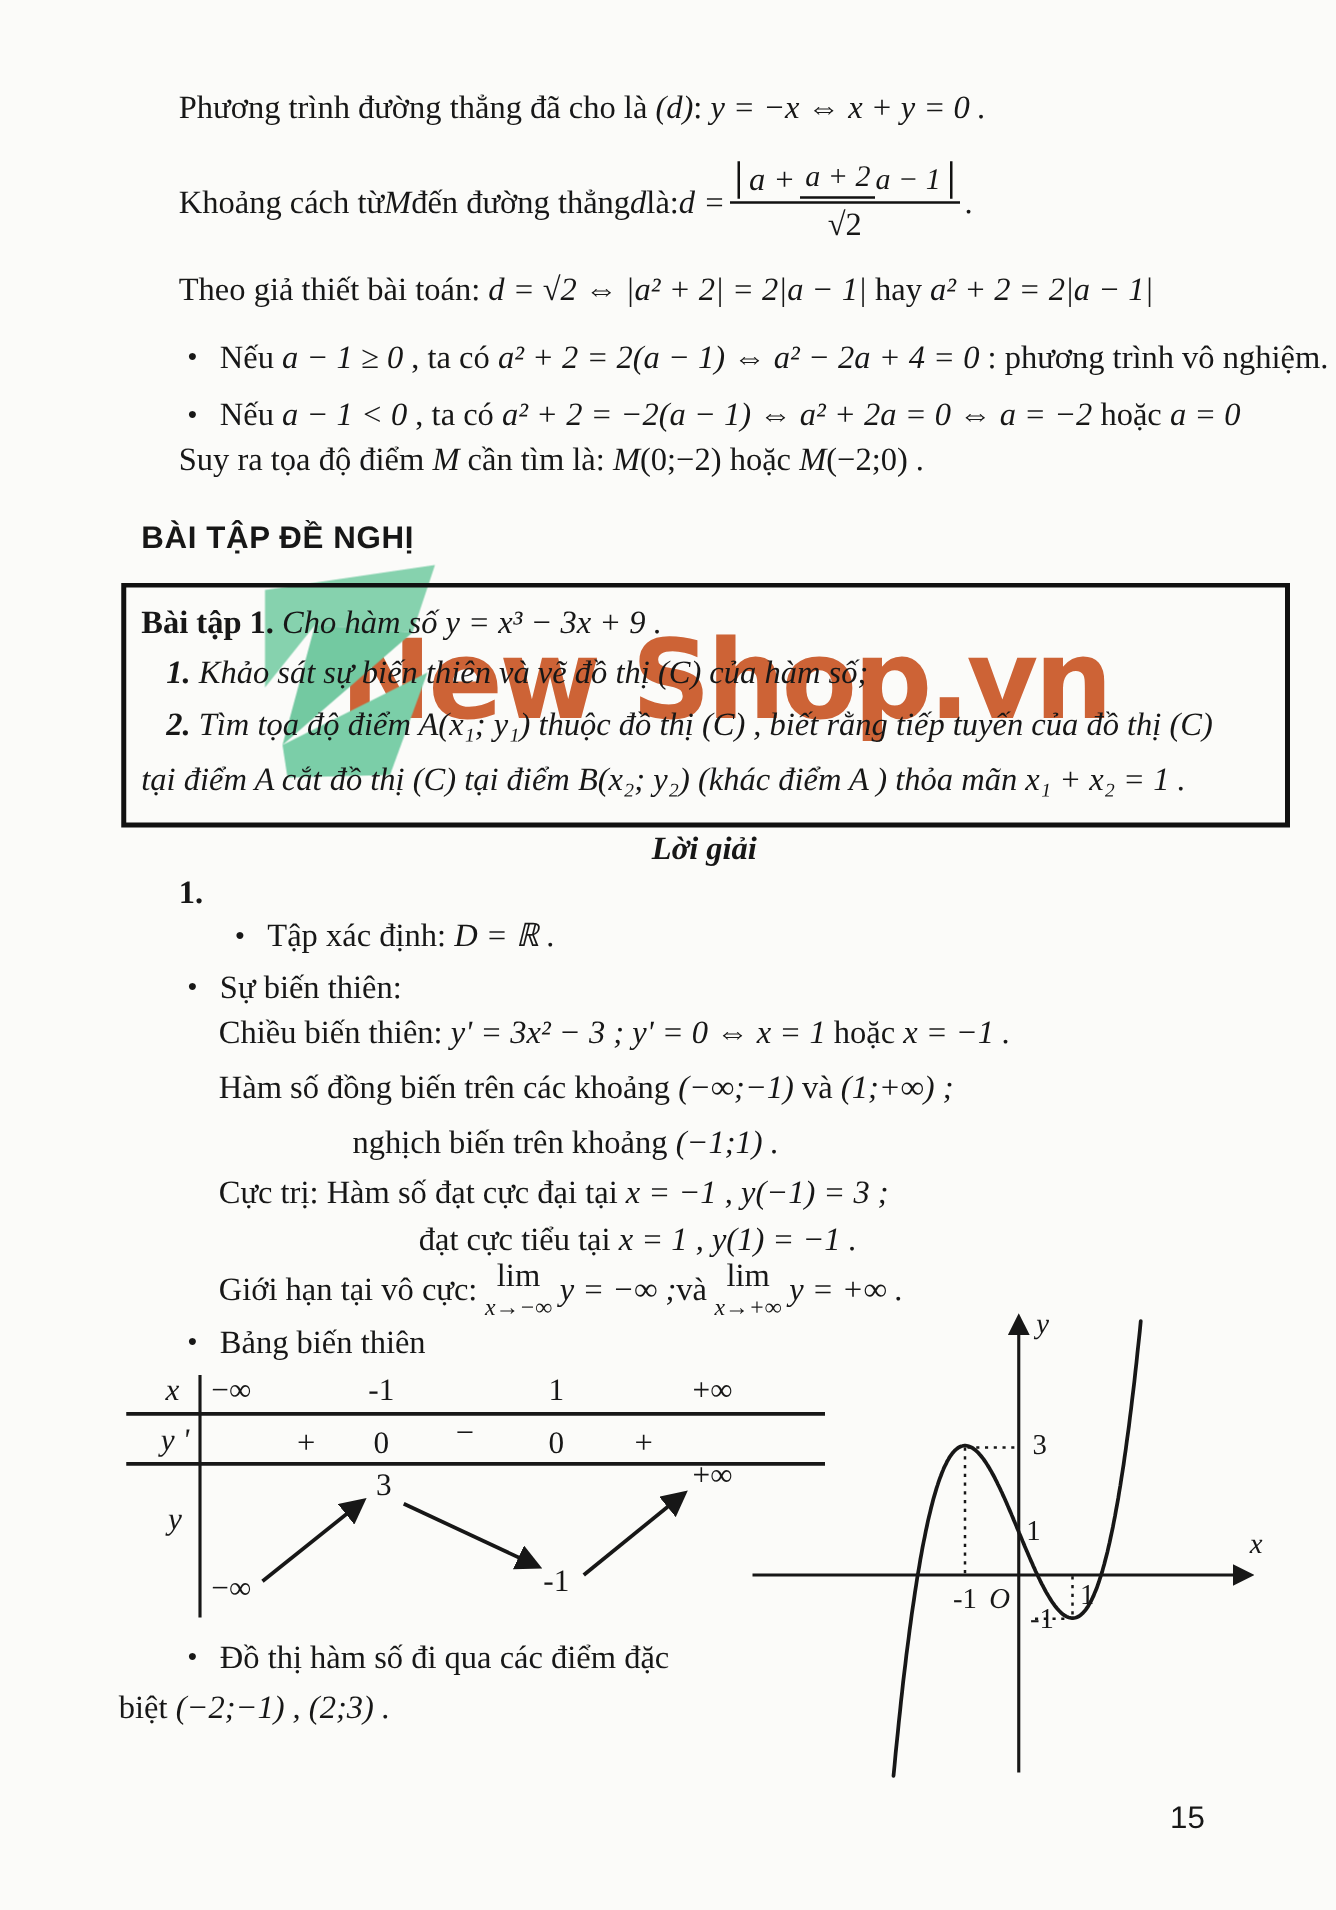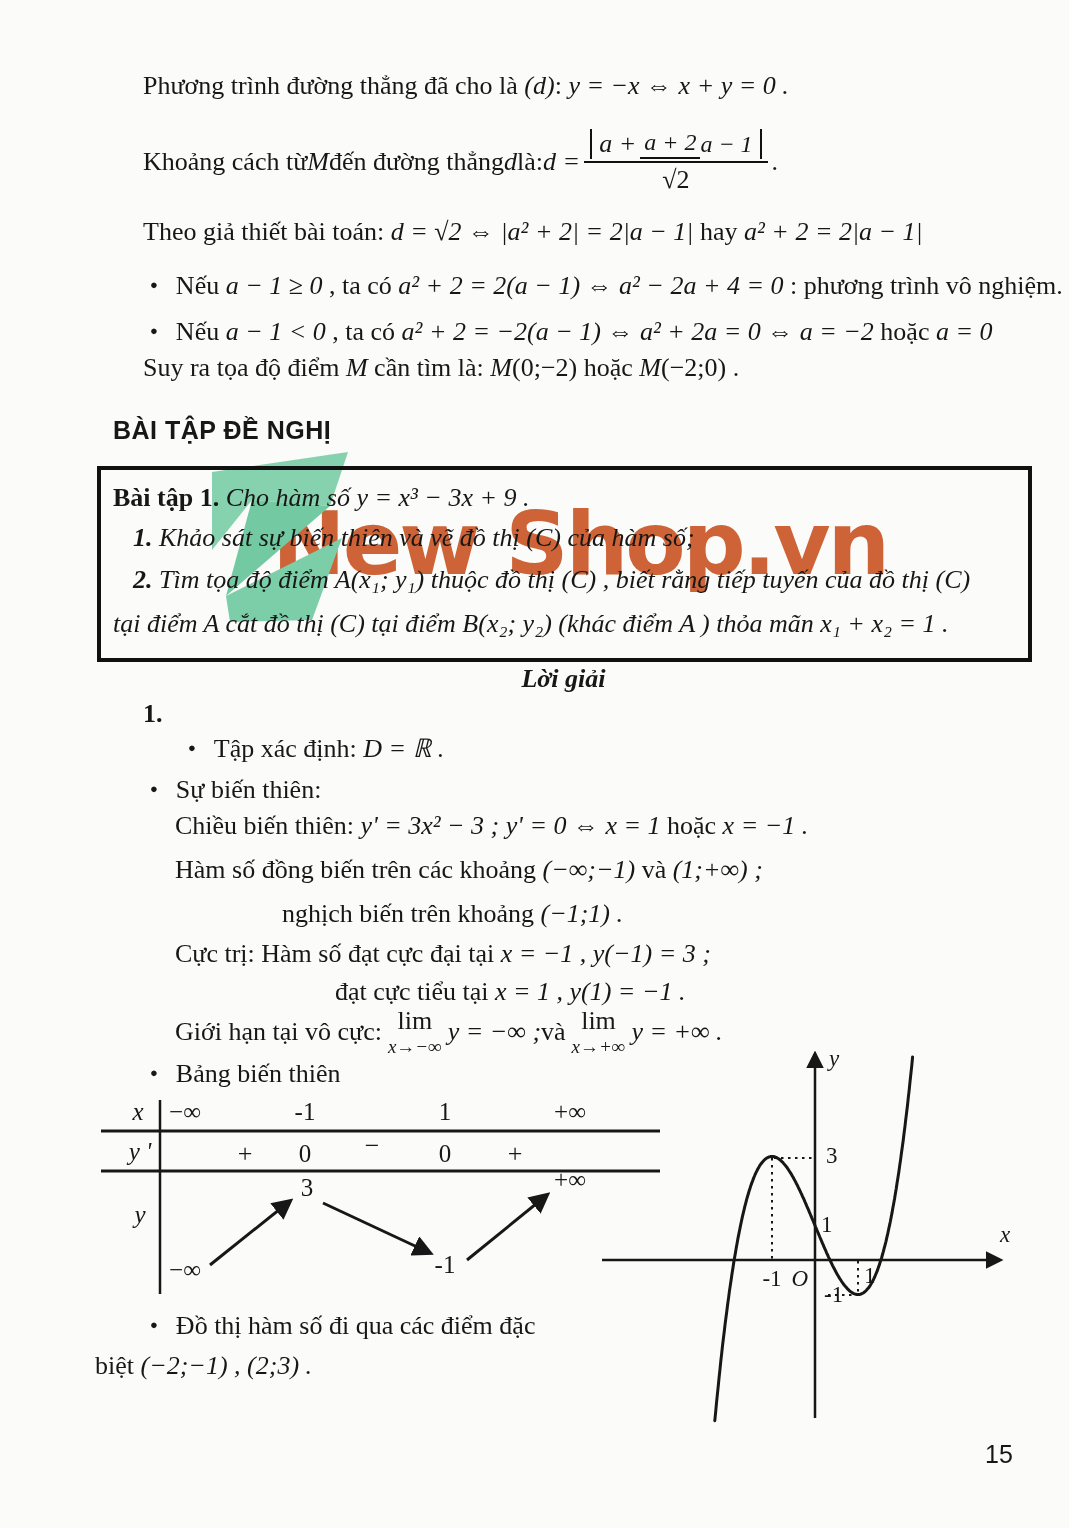--- a/index.html
+++ b/index.html
@@ -42,21 +42,21 @@
   .vfrac .bot{padding-top:2px;}
   .absbars{display:inline-flex;align-items:center;border-left:2px solid #111;border-right:2px solid #111;padding:0 7px;}
   .sfrac{display:inline-flex;flex-direction:row;align-items:center;font-size:24px;margin-left:4px;}
   .sfrac .stop{border-bottom:2px solid #111;padding:0 4px 1px 4px;}
   .sfrac .sbot{padding-top:1px;}
   
   .lim-line{position:absolute;left:175px;top:1008px;z-index:2;font-size:26px;display:flex;align-items:center;white-space:nowrap;}
   .lim{display:inline-flex;flex-direction:column;align-items:center;margin:0 6px;}
   .lim .lt{line-height:1;}
   .lim .lb{font-size:19px;font-style:italic;line-height:1;margin-top:3px;}
-  .page-number{position:absolute;left:985px;top:1440px;font-family:"Liberation Sans",sans-serif;font-size:25px;z-index:2;}
+  .page-number{position:absolute;left:936px;top:1440px;font-family:"Liberation Sans",sans-serif;font-size:25px;z-index:2;}
   svg{position:absolute;z-index:2;}
   svg text{font-family:"Liberation Serif","DejaVu Serif",serif;fill:#171717;}
   .it{font-style:italic;}
 </style>
 </head>
 <body>
 
 <div class="pagewrap">
 
   <div class="watermark">

